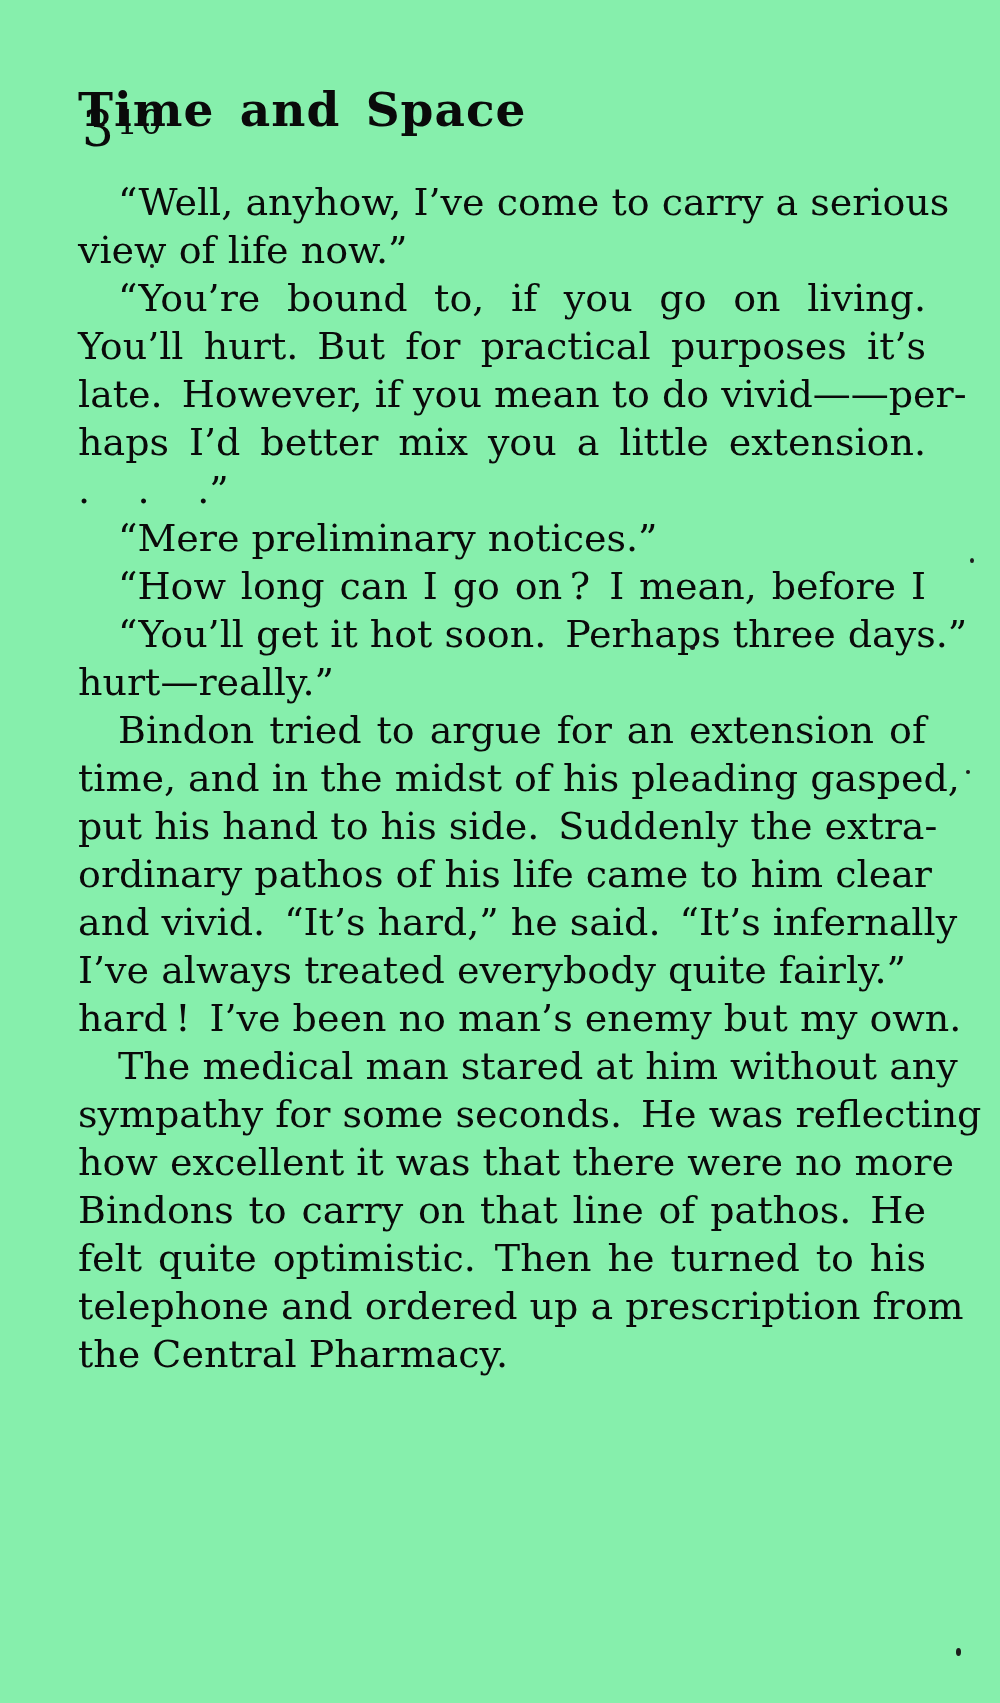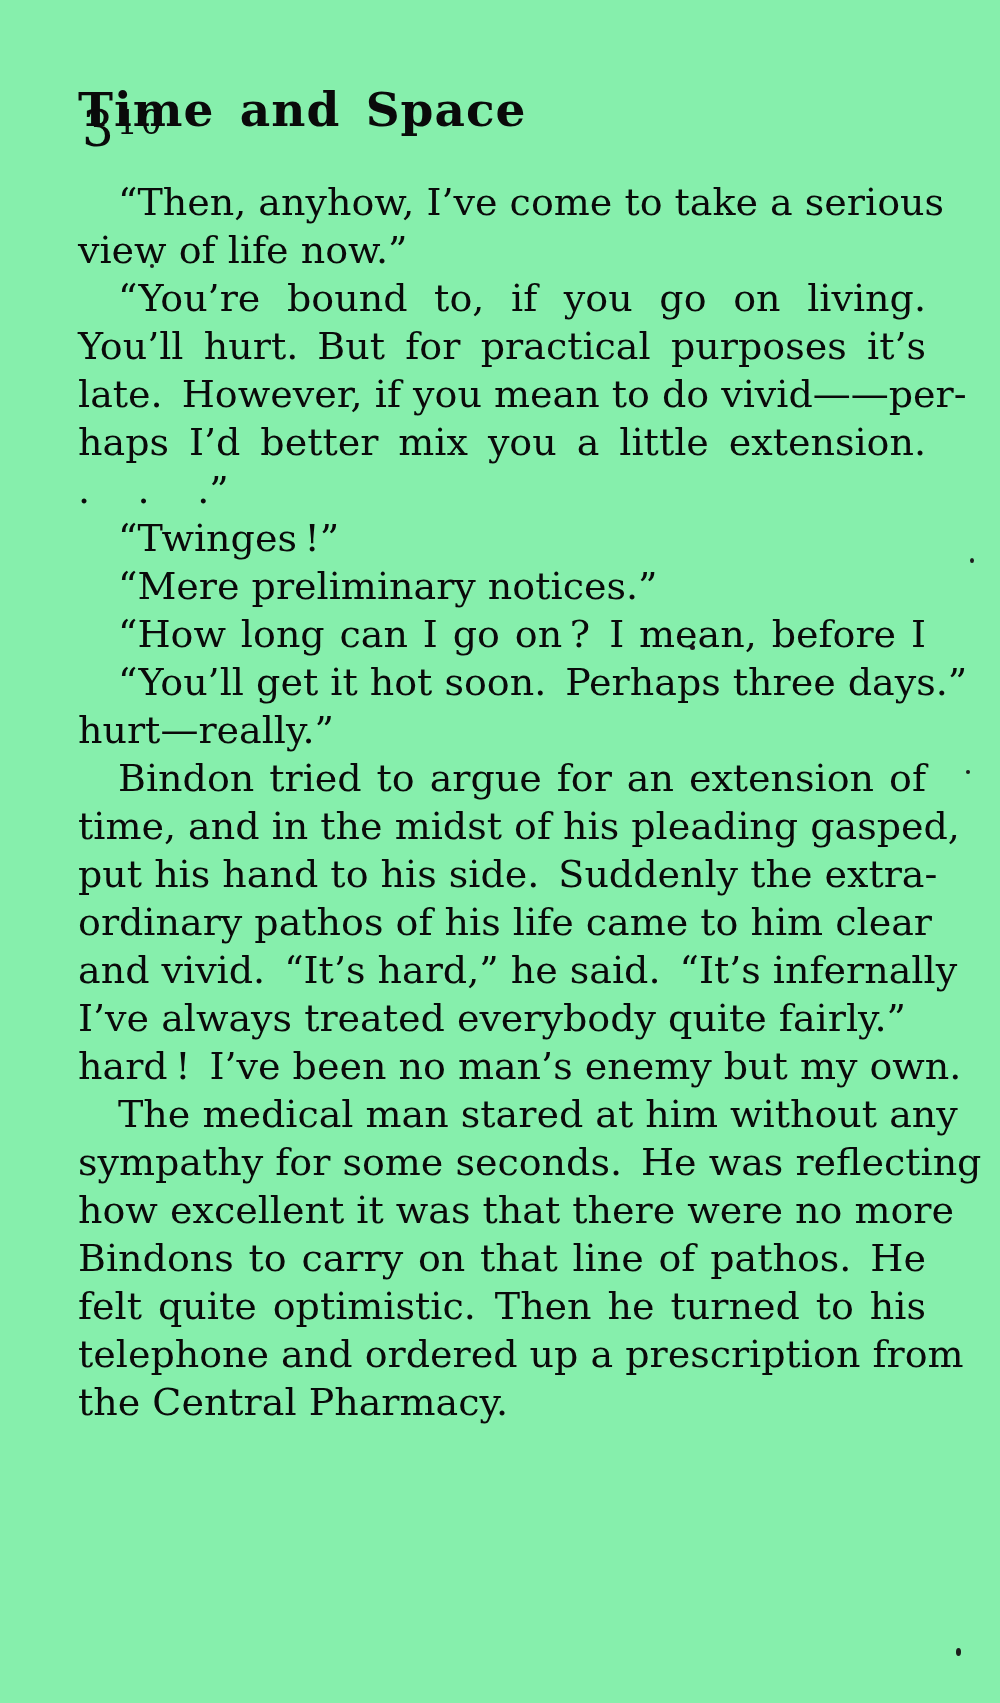--- a/index.html
+++ b/index.html
@@ -79,28 +79,27 @@
 
 <div class="page">
 
   <div class="header-number">
     <span class="d3">3</span><span class="d10">1</span><span class="d10">0</span>
   </div>
 
   <div class="header-title">Time and Space</div>
 
   <div class="text-block">
-      <div class="line justify indent">“Then, anyhow, I’ve come to take a serious</div>
+      <div class="line justify indent">“Well, anyhow, I’ve come to carry a serious</div>
       <div class="line">view of life now.”</div>
       <div class="line justify indent">“You’re bound to, if you go on living.</div>
       <div class="line justify">You’ll hurt. But for practical purposes it’s</div>
       <div class="line justify">late. However, if you mean to do vivid——per-</div>
       <div class="line justify">haps I’d better mix you a little extension.</div>
       <div class="line">.  .  .”</div>
-      <div class="line indent">“Twinges !”</div>
       <div class="line indent">“Mere preliminary notices.”</div>
       <div class="line justify indent">“How long can I go on ? I mean, before I</div>
       <div class="line justify indent">“You’ll get it hot soon. Perhaps three days.”</div>
       <div class="line">hurt—really.”</div>
       <div class="line justify indent">Bindon tried to argue for an extension of</div>
       <div class="line justify">time, and in the midst of his pleading gasped,</div>
       <div class="line justify">put his hand to his side. Suddenly the extra-</div>
       <div class="line justify">ordinary pathos of his life came to him clear</div>
       <div class="line justify">and vivid. “It’s hard,” he said. “It’s infernally</div>
       <div class="line">I’ve always treated everybody quite fairly.”</div>

